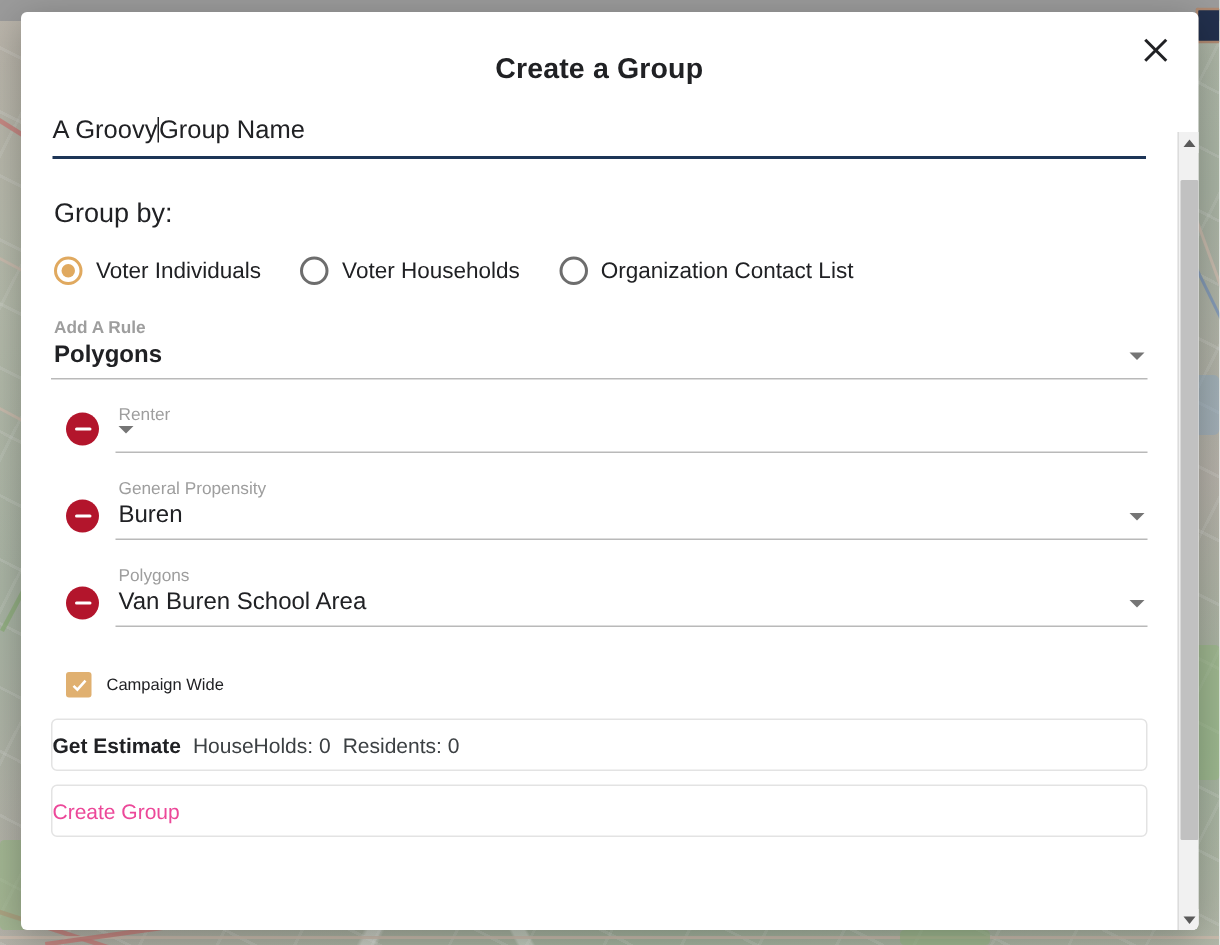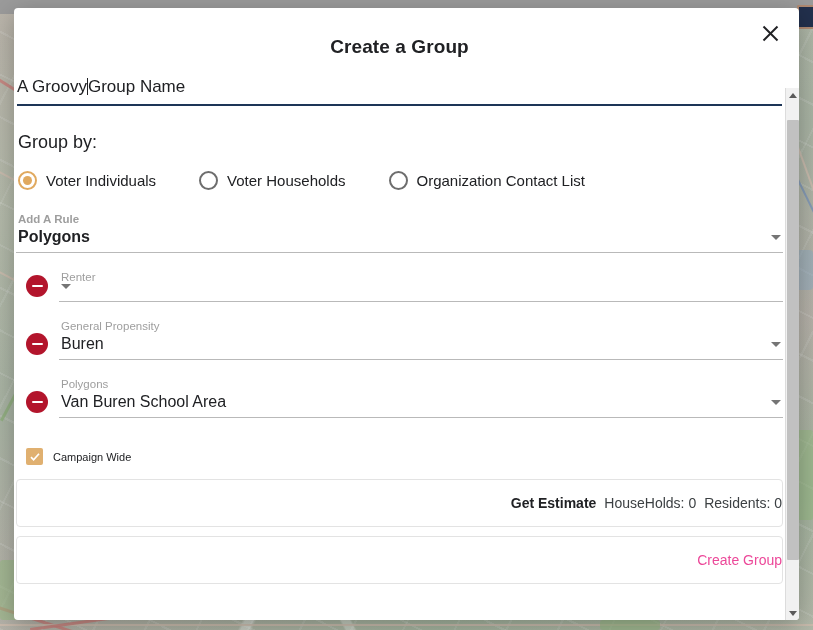--- a/index.html
+++ b/index.html
@@ -71,21 +71,21 @@
     box-shadow: 0 6px 26px rgba(0,0,0,.28);
     overflow: hidden;
   }
   #modal-scroll {
     position: absolute;
     left: 0; top: 0;
     width: 771px; height: 612px;
     overflow: hidden;
   }
   #modal-body {
-    padding: 0 2px;
+    padding: 0 20px;
   }
 
   
   #close-btn {
     position: absolute;
     top: 12px; right: 16px;
     width: 26px; height: 26px;
     display: flex; align-items: center; justify-content: center;
     cursor: pointer;
     z-index: 5;
@@ -126,21 +126,21 @@
 
   
   .section-label {
     font-size: 18px;
     color: #202124;
     margin: 26px 0 0 2px;
   }
   .radio-row {
     display: flex;
     align-items: center;
-    gap: 43px;
+    gap: 26px;
     margin: 18px 0 0 2px;
   }
   .radio-opt {
     display: flex;
     align-items: center;
     gap: 9px;
     cursor: pointer;
   }
   .radio-mark {
     width: 19px; height: 19px;
@@ -232,27 +232,27 @@
     background: #e0b070;
     border-radius: 2px;
     display: flex; align-items: center; justify-content: center;
     flex: 0 0 auto;
   }
   .check-label { font-size: 11px; color: #202124; }
 
   
   .action-btn {
     margin-top: 14px;
-    height: 48px;
+    height: 35px;
     border: 1px solid #e3e3e3;
     border-radius: 4px;
     background: #ffffff;
     display: flex;
     align-items: center;
-    justify-content: flex-end;
+    justify-content: flex-start;
     gap: 8px;
     cursor: pointer;
     font-size: 14px;
   }
   #estimate-btn .estimate-label { font-weight: bold; color: #202124; }
   #estimate-btn .estimate-stat  { color: #3c4043; }
   #create-btn { color: #ec4899; margin-top: 9px; margin-bottom: 16px; }
 
   
   #scrollbar {

